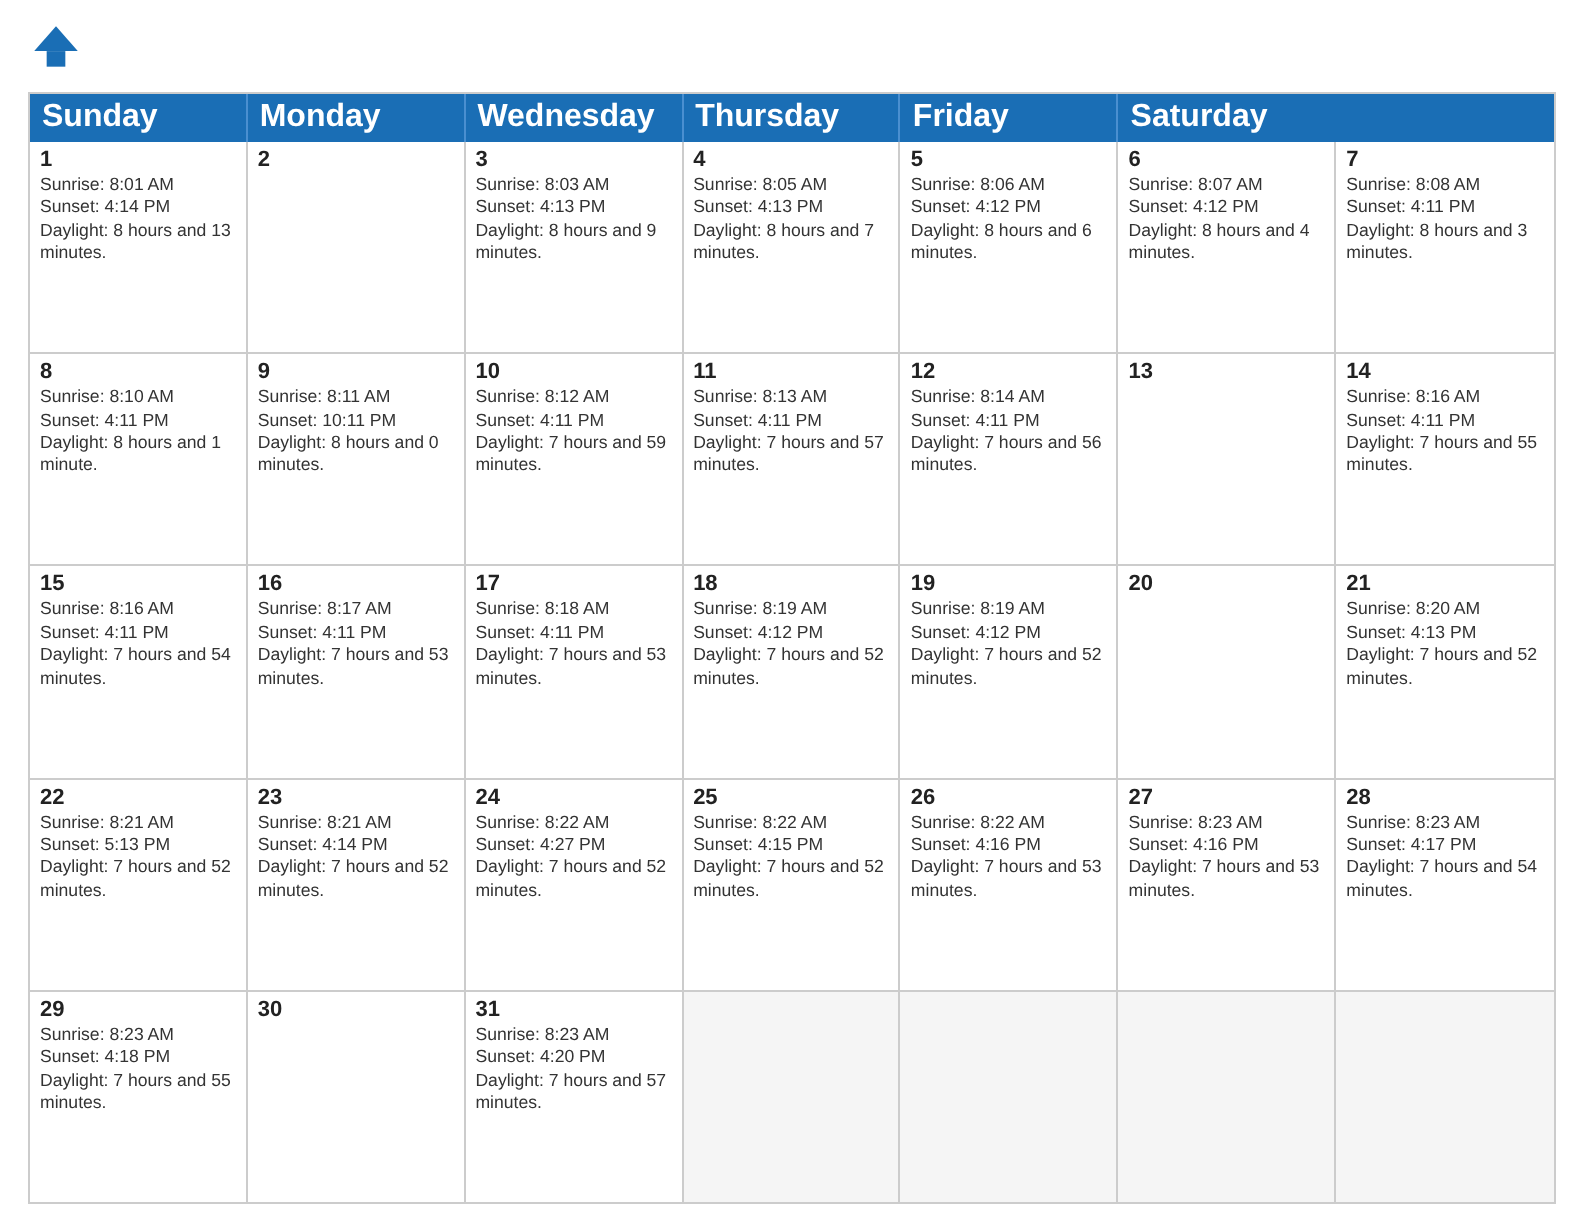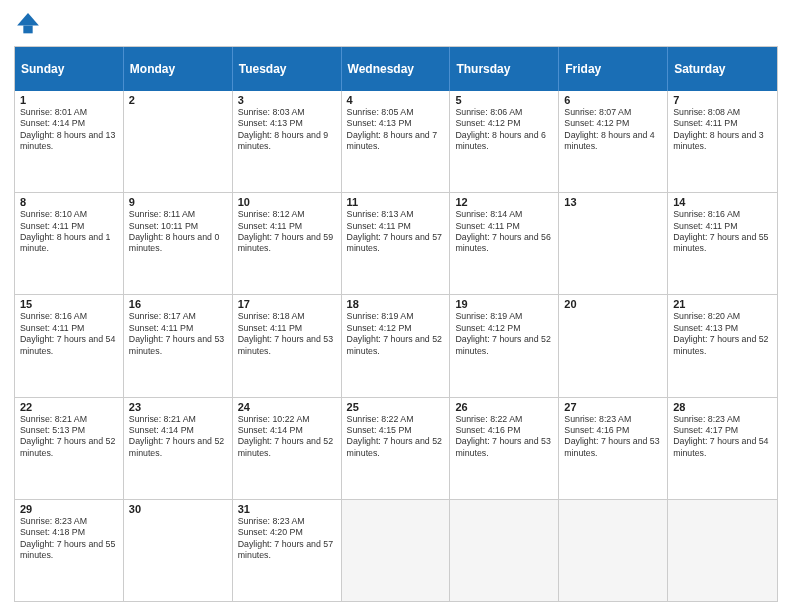--- a/index.html
+++ b/index.html
@@ -61,22 +61,22 @@
       border: 1px solid #ccc;
     }
     .cal-header-row {
       display: grid;
       grid-template-columns: repeat(7, 1fr);
       background: #1a6eb5;
     }
     .cal-header-cell {
       color: #fff;
       font-weight: bold;
-      font-size: 12px;
-      padding: 15px 6px;
+      font-size: 16px;
+      padding: 3px 6px;
       border-right: 1px solid #4a8fd0;
     }
     .cal-header-cell:last-child { border-right: none; }
     .cal-body {
       flex: 1;
       display: flex;
       flex-direction: column;
     }
     .cal-row {
       display: grid;
@@ -127,21 +127,20 @@
     <div class="title-block">
       <div class="month-title"></div>
       <div class="location"></div>
     </div>
   </div>
 
   <div class="calendar">
     <div class="cal-header-row">
     <div class="cal-header-cell">Sunday</div>
         <div class="cal-header-cell">Monday</div>
-        <div class="cal-header-cell">Tuesday</div>
         <div class="cal-header-cell">Wednesday</div>
         <div class="cal-header-cell">Thursday</div>
         <div class="cal-header-cell">Friday</div>
         <div class="cal-header-cell">Saturday</div>
       </div>
     <div class="cal-body">
     <div class="cal-row">
           <div class="cal-cell">
             <span class="day-num">1</span>
             <div class="cell-text">Sunrise: 8:01 AM Sunset: 4:14 PM Daylight: 8 hours and 13 minutes.</div>
@@ -232,21 +231,21 @@
           <div class="cal-cell">
             <span class="day-num">22</span>
             <div class="cell-text">Sunrise: 8:21 AM Sunset: 5:13 PM Daylight: 7 hours and 52 minutes.</div>
           </div>
           <div class="cal-cell">
             <span class="day-num">23</span>
             <div class="cell-text">Sunrise: 8:21 AM Sunset: 4:14 PM Daylight: 7 hours and 52 minutes.</div>
           </div>
           <div class="cal-cell">
             <span class="day-num">24</span>
-            <div class="cell-text">Sunrise: 10:22 AM Sunset: 4:14 PM Daylight: 7 hours and 52 minutes.</div>
+            <div class="cell-text">Sunrise: 8:22 AM Sunset: 4:27 PM Daylight: 7 hours and 52 minutes.</div>
           </div>
           <div class="cal-cell">
             <span class="day-num">25</span>
             <div class="cell-text">Sunrise: 8:22 AM Sunset: 4:15 PM Daylight: 7 hours and 52 minutes.</div>
           </div>
           <div class="cal-cell">
             <span class="day-num">26</span>
             <div class="cell-text">Sunrise: 8:22 AM Sunset: 4:16 PM Daylight: 7 hours and 53 minutes.</div>
           </div>
           <div class="cal-cell">

